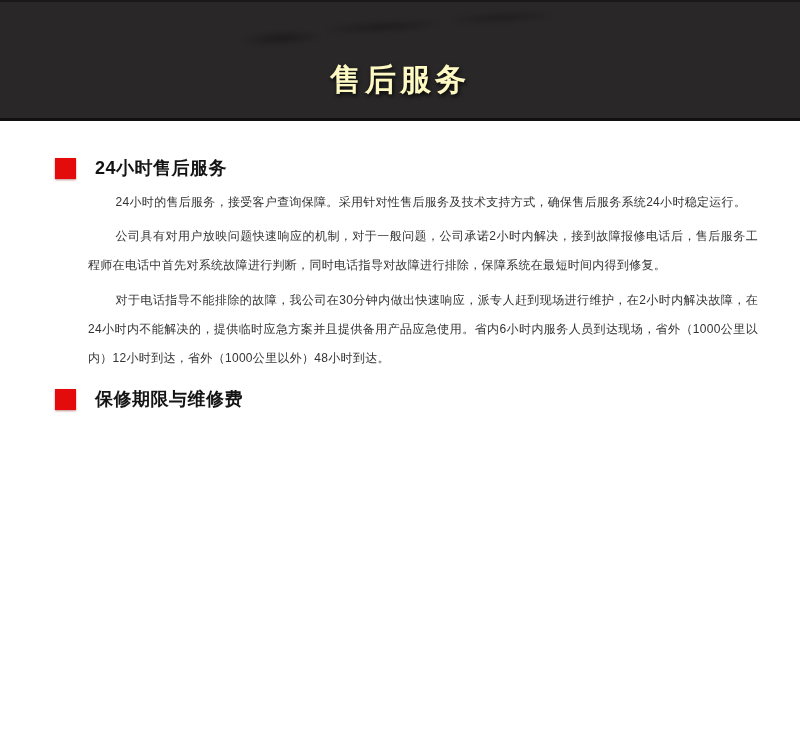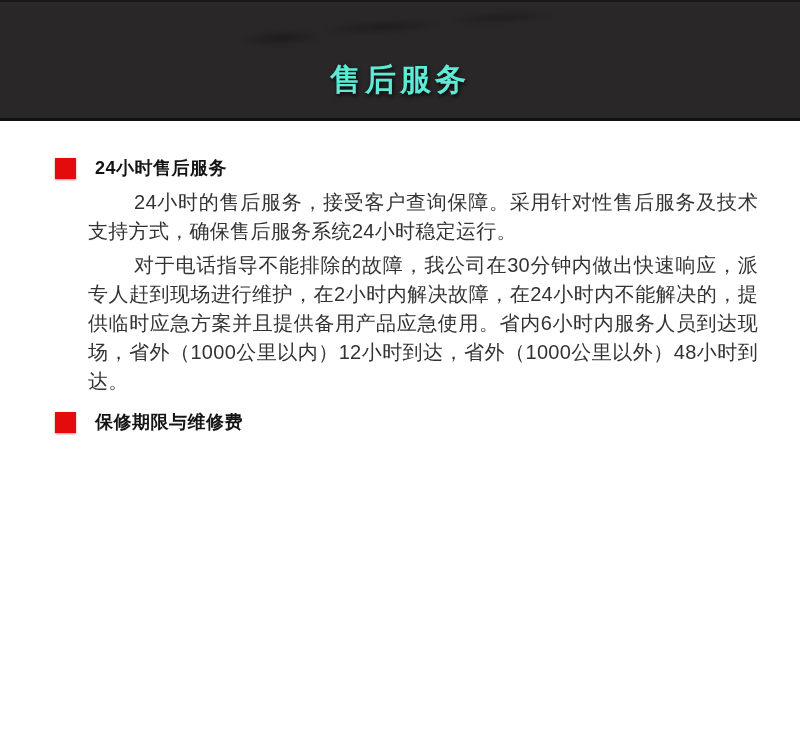--- a/index.html
+++ b/index.html
@@ -26,21 +26,21 @@
     border-bottom: 3px solid #121010;
     border-top: 2px solid #1a1818;
     overflow: hidden;
   }
   .banner-title {
     position: absolute;
     top: 57px;
     left: 0;
     width: 100%;
     text-align: center;
-    color: #5eead4;
+    color: #fef9c3;
     font-size: 31px;
     font-weight: bold;
     letter-spacing: 4px;
     text-shadow: 1px 2px 4px rgba(0,0,0,0.85);
     white-space: nowrap;
   }
   .banner-watermark {
     position: absolute;
     top: 12px;
     left: 230px;
@@ -80,28 +80,29 @@
     letter-spacing: 0.5px;
     white-space: nowrap;
   }
   .section-body {
     width: 670px;
     margin-left: 88px;
   }
   .section-body p {
     margin: 0;
     padding: 0;
-    font-size: 20px;
+    font-size: 12px;
     line-height: 29px;
     color: #333333;
     text-align: justify;
     text-indent: 2.3em;
     letter-spacing: 0.3px;
   }
   .section-body p + p {
+    margin-top: 6px;
   }
 
   
   .section-1 { margin-top: 36px; }
   .section-2 { margin-top: 12px; }
   .section-3 { margin-top: 5px;  }
   .section-4 { margin-top: 15px;  }
 </style>
 </head>
 <body>
@@ -121,20 +122,21 @@
         <span class="heading-text">24小时售后服务</span>
       </div>
       <div class="section-body">
         <p>24小时的售后服务，接受客户查询保障。采用针对性售后服务及技术支持方式，确保售后服务系统24小时稳定运行。</p>
       </div>
     </div>
 
 
     <div class="section section-3">
       <div class="section-body">
+        <p>公司具有对用户放映问题快速响应的机制，对于一般问题，公司承诺2小时内解决，接到故障报修电话后，售后服务工程师在电话中首先对系统故障进行判断，同时电话指导对故障进行排除，保障系统在最短时间内得到修复。</p>
         <p>对于电话指导不能排除的故障，我公司在30分钟内做出快速响应，派专人赶到现场进行维护，在2小时内解决故障，在24小时内不能解决的，提供临时应急方案并且提供备用产品应急使用。省内6小时内服务人员到达现场，省外（1000公里以内）12小时到达，省外（1000公里以外）48小时到达。</p>
       </div>
     </div>
 
     <div class="section section-4">
       <div class="section-heading">
         <span class="bullet"></span>
         <span class="heading-text">保修期限与维修费</span>
       </div>
     </div>

